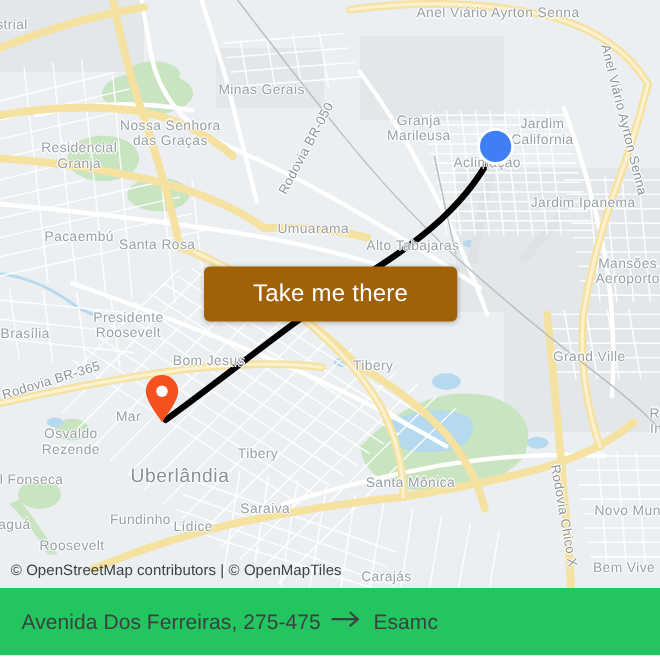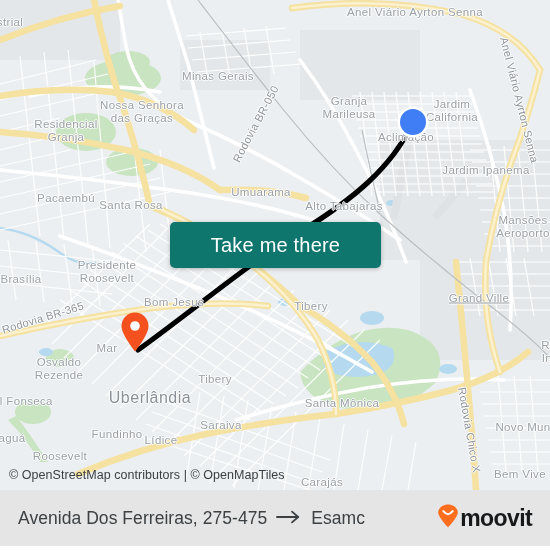--- a/index.html
+++ b/index.html
@@ -120,21 +120,21 @@
     letter-spacing: 0.05px;
   }
 
   
   .footer {
     position: absolute;
     left: 0;
     top: 490px;
     width: 550px;
     height: 56px;
-    background: #e5e5e5;
+    background: #22c55e;
     display: flex;
     align-items: center;
     box-sizing: border-box;
     padding: 0 18px 0 18px;
     text-align: right;
   }
   .footer-route {
     display: flex;
     align-items: center;
     flex: 1 1 auto;
@@ -446,21 +446,21 @@
         <div class="map-label" style="left: 261px; top: 192px;">Umuarama</div>
         <div class="map-label" style="left: 344px; top: 206px;">Alto Tabajaras</div>
         <div class="map-label" style="left: 66px; top: 198px;">Pacaembú</div>
         <div class="map-label" style="left: 523px; top: 227px;">Mansões
 Aeroporto</div>
         <div class="map-label" style="left: 107px; top: 272px;">Presidente
 Roosevelt</div>
         <div class="map-label" style="left: 21px; top: 279px;">Brasília</div>
         <div class="map-label" style="left: 174px; top: 302px;">Bom Jesus</div>
         <div class="map-label" style="left: 311px; top: 306px;">Tibery</div>
-        <div class="map-label" style="left: 479px; top: 298px; text-decoration: underline;">Grand Ville</div>
+        <div class="map-label" style="left: 491px; top: 298px;">Grand Ville</div>
         <div class="map-label road" style="left: 43px; top: 318px; transform: translate(-50%, -50%) rotate(-17deg);">Rodovia BR-365</div>
         <div class="map-label" style="left: 59px; top: 369px;">Osvaldo
 Rezende</div>
         <div class="map-label" style="left: 107px; top: 348px;">Mar</div>
         <div class="map-label" style="left: 215px; top: 379px;">Tibery</div>
         <div class="map-label" style="left: 540px; top: 352px; margin-left: 12px;">Res
 Inte</div>
         <div class="map-label" style="left: 23px; top: 401px;">el Fonseca</div>
         <div class="map-label big" style="left: 150px; top: 397px;">Uberlândia</div>
         <div class="map-label" style="left: 342px; top: 403px;">Santa Mônica</div>
@@ -477,41 +477,32 @@
 
     <div class="origin-dot" id="origin-dot" style="left: 413px; top: 122px; background: rgb(63, 126, 244);"></div>
 
     <div class="dest-pin" id="dest-pin" style="left: 135px; top: 352px;">
       <svg width="30" height="40" viewBox="0 0 30 40" aria-hidden="true">
         <path d="M15 39.5 C15 39.5 28.5 22.5 28.5 14.2 C28.5 6.6 22.4 0.6 15 0.6 C7.6 0.6 1.5 6.6 1.5 14.2 C1.5 22.5 15 39.5 15 39.5 Z" fill="#f4511e"></path>
         <circle cx="15" cy="14" r="4.8" fill="#ffffff"></circle>
       </svg>
     </div>
 
-    <button class="cta-button" style="background: #0f766e; color: rgb(255, 255, 255);">Take me there</button>
+    <button class="cta-button" style="background: #a16207; color: rgb(255, 255, 255);">Take me there</button>
 
     <div class="attribution">© OpenStreetMap contributors | © OpenMapTiles</div>
   </div>
 
   <div class="footer">
     <div class="footer-route">
       <span class="footer-text">Avenida Dos Ferreiras, 275-475</span>
       <span class="arrow-icon">
         <svg width="26" height="14" viewBox="0 0 26 14" aria-hidden="true">
           <path d="M1 7 L22 7" stroke="#3c4043" stroke-width="1.8" stroke-linecap="round"></path>
           <path d="M16 1.6 L22.2 7 L16 12.4" stroke="#3c4043" stroke-width="1.8" fill="none" stroke-linecap="round" stroke-linejoin="round"></path>
         </svg>
       </span>
       <span class="footer-text">Esamc</span>
     </div>
 
-    <div class="brand">
-      <span>
-        <svg width="22" height="24" viewBox="0 0 22 24" aria-hidden="true">
-          <path d="M11 23.4 C11 23.4 20.8 13.4 20.8 8.6 C20.8 4.0 16.4 0.4 11 0.4 C5.6 0.4 1.2 4.0 1.2 8.6 C1.2 13.4 11 23.4 11 23.4 Z" fill="#ff6d1f"></path>
-          <path d="M6.4 7.2 Q11 13.2 15.6 7.2" stroke="#ffffff" stroke-width="2.1" fill="none" stroke-linecap="round"></path>
-        </svg>
-      </span>
-      <span class="brand-word">moovit</span>
-    </div>
   </div>
 
 </div>
 
 </body></html>

